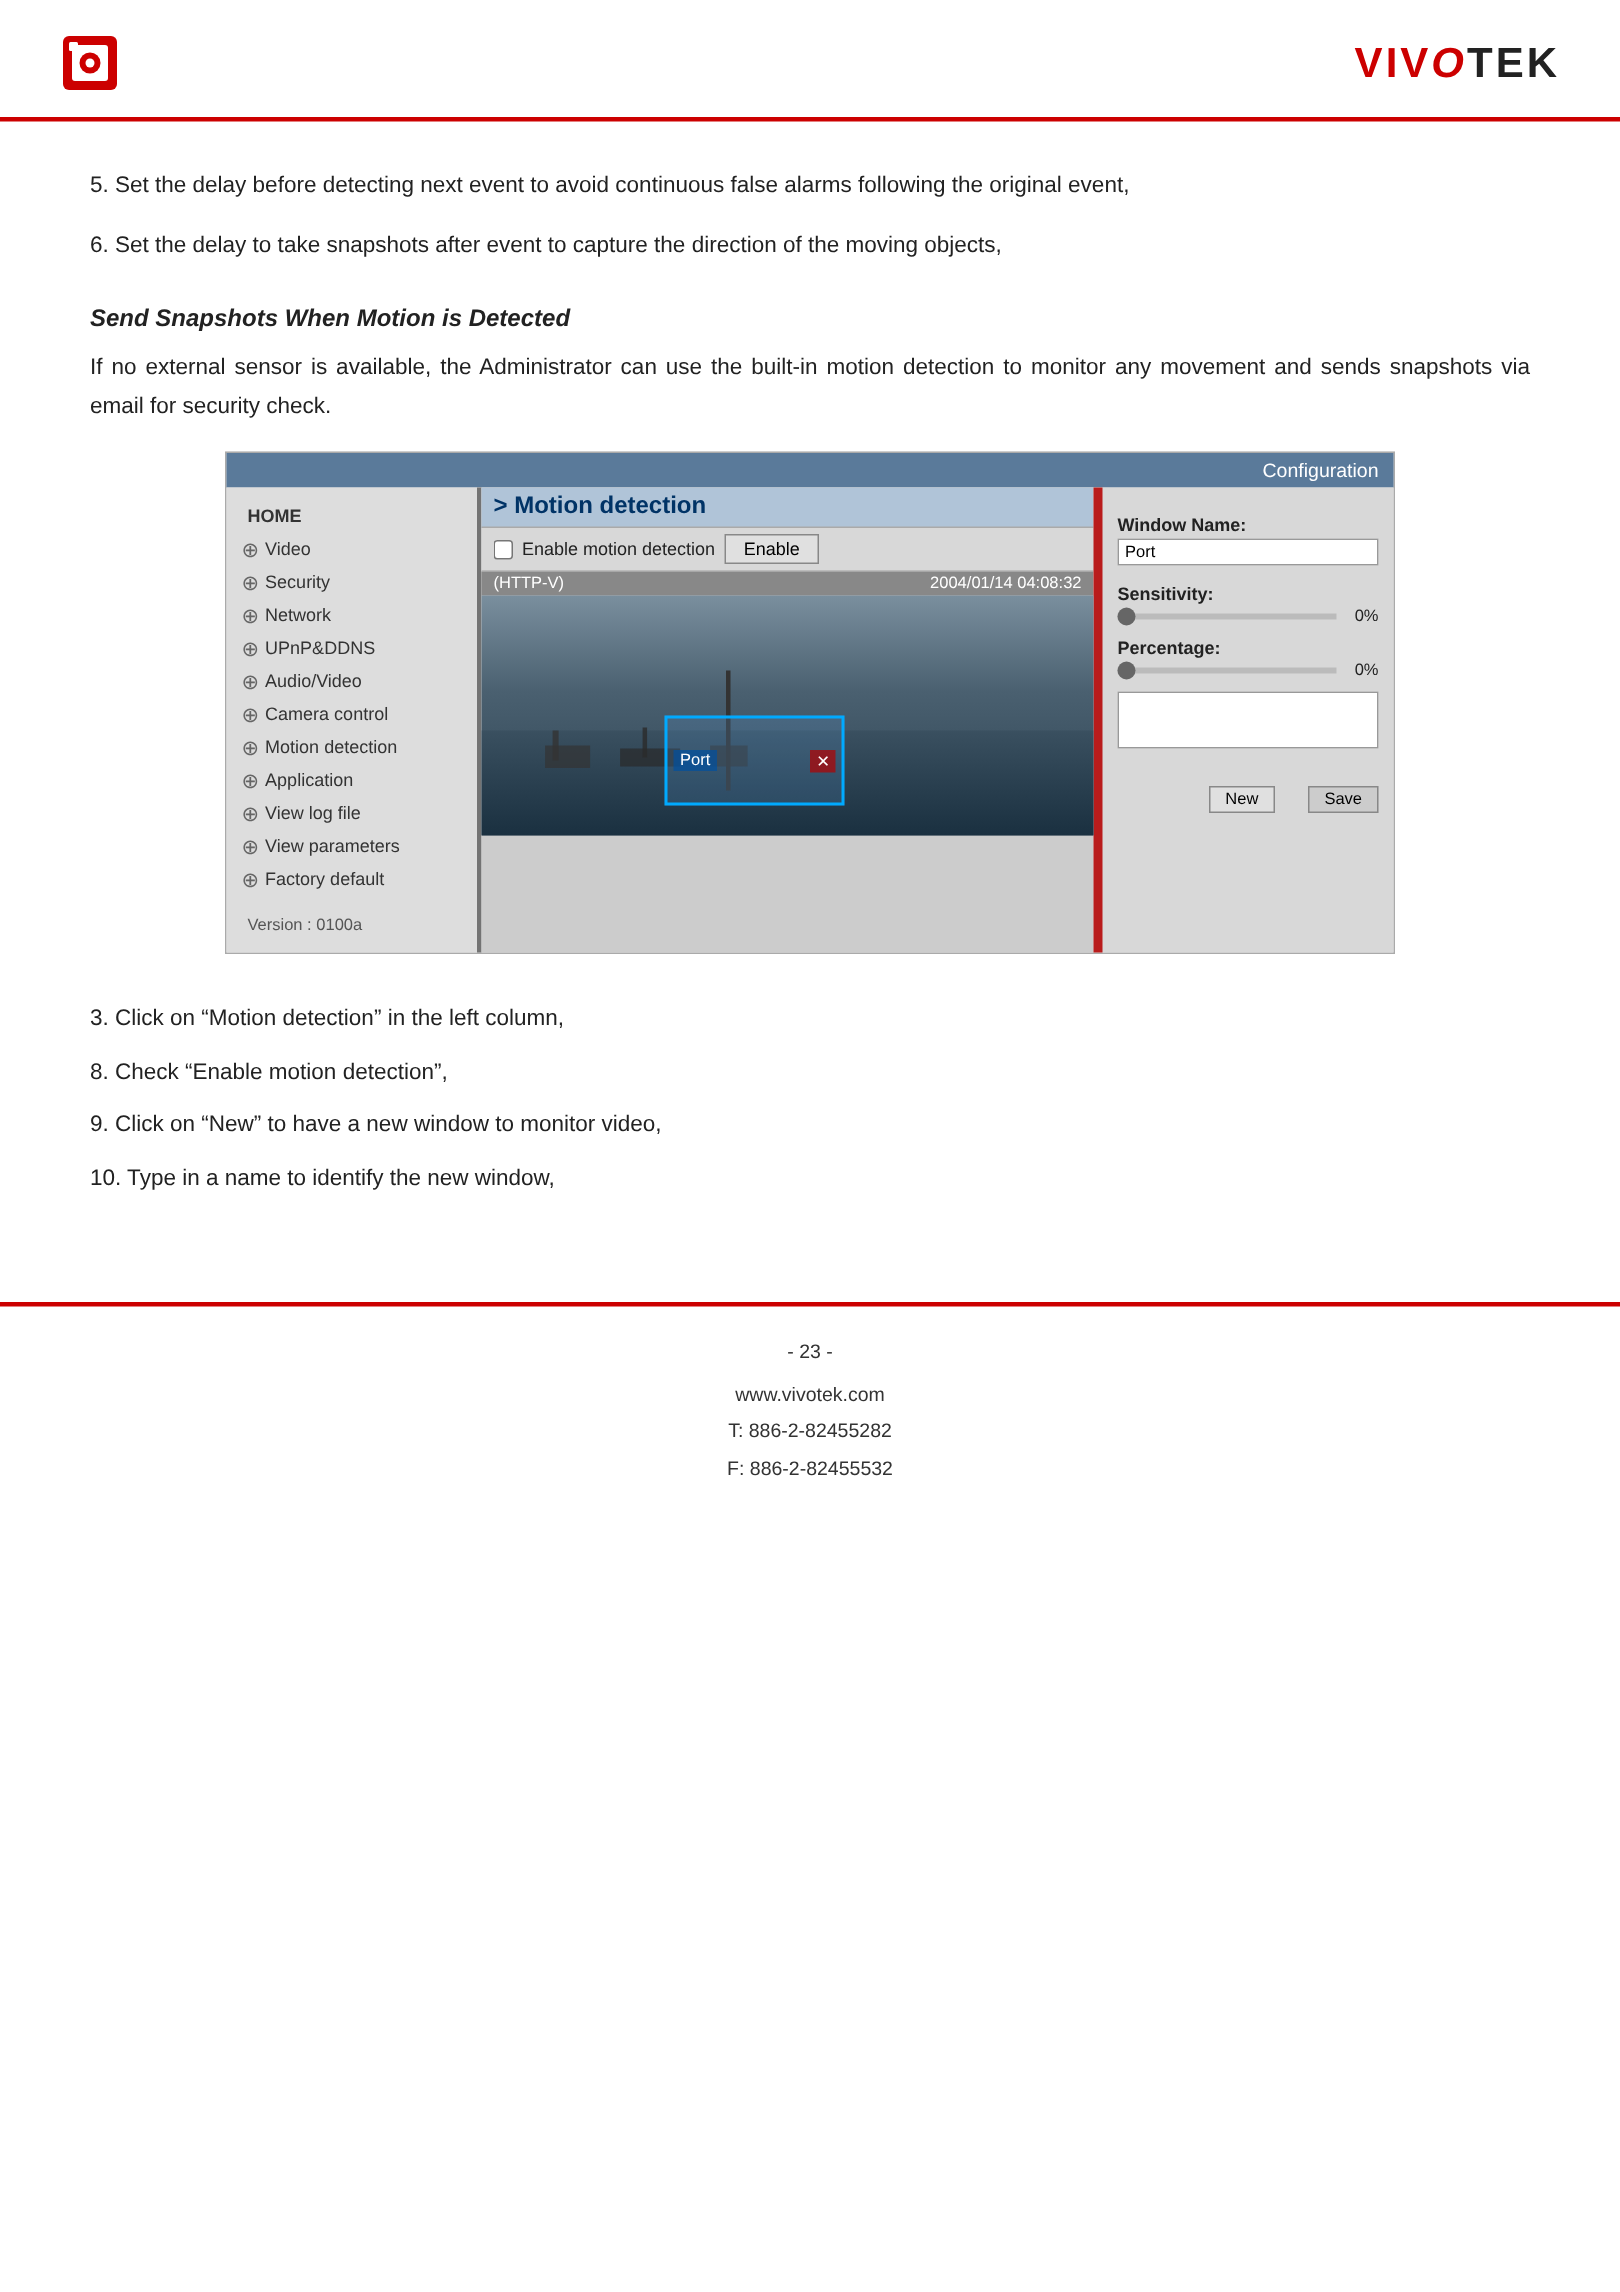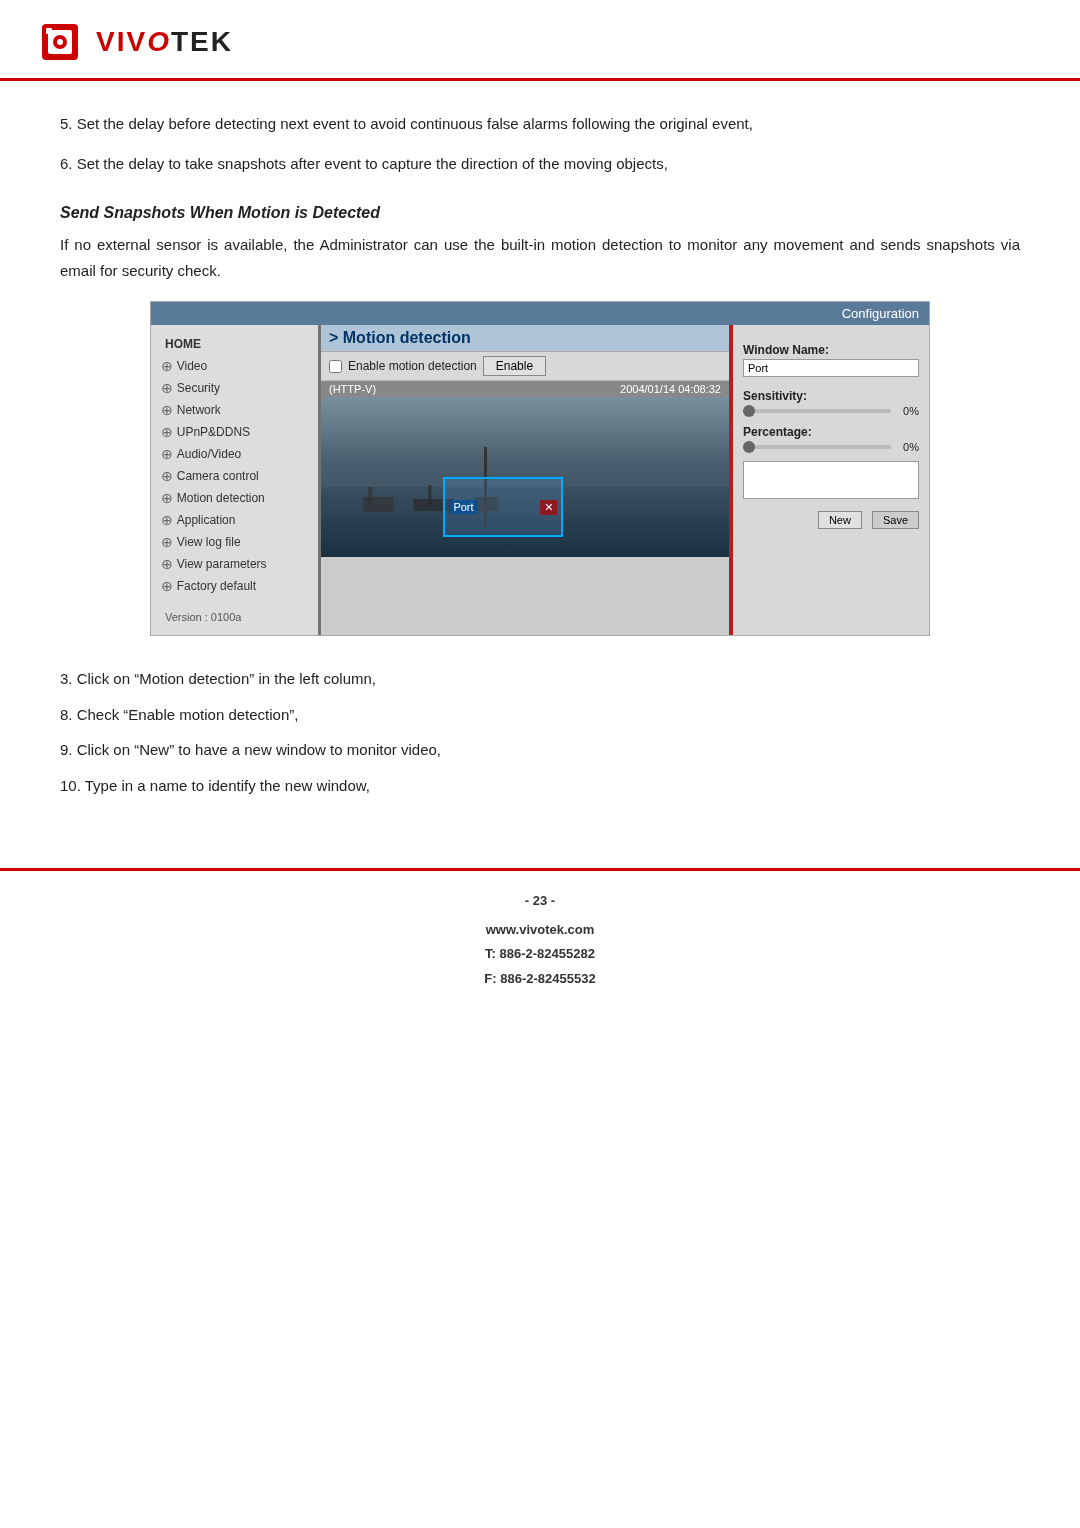--- a/index.html
+++ b/index.html
@@ -14,20 +14,21 @@
 
     
     .header {
       padding: 18px 40px 12px 40px;
       border-bottom: 3px solid #c00;
     }
     .logo-container {
       display: flex;
       align-items: center;
       gap: 8px;
+      justify-content: space-between;
     }
     .logo-icon {
       width: 48px;
       height: 48px;
     }
     .logo-text {
       font-size: 28px;
       font-weight: 900;
       letter-spacing: 2px;
       color: #222;
@@ -197,21 +198,21 @@
       background: rgba(180,0,0,0.7);
       padding: 1px 4px;
       cursor: pointer;
     }
 
     
     .ui-right {
       width: 200px;
       background: #d8d8d8;
       padding: 10px 10px;
-      border-left: 4px solid #b91c1c;
+      border-left: 6px solid #b91c1c;
       font-size: 12px;
     }
     .right-field-label {
       font-weight: bold;
       margin-bottom: 2px;
       margin-top: 8px;
     }
     .right-input {
       width: 100%;
       border: 1px solid #999;
@@ -251,22 +252,22 @@
       height: 38px;
       border: 1px solid #999;
       background: #fff;
       margin-top: 6px;
       margin-bottom: 6px;
       resize: none;
     }
     .right-btn-row {
       display: flex;
       justify-content: flex-end;
-      gap: 10px;
-      margin-top: 3px;
+      gap: 22px;
+      margin-top: 16px;
     }
     .right-btn {
       border: 1px solid #888;
       background: #e0e0e0;
       padding: 2px 10px;
       font-size: 11px;
       cursor: pointer;
     }
     .right-btn.save {
       background: #ccc;
@@ -289,21 +290,20 @@
       border: none;
       border-top: 3px solid #c00;
       margin-top: 40px;
     }
     .footer-content {
       text-align: center;
       padding: 18px 0 12px 0;
       font-size: 13px;
       color: #333;
       line-height: 1.9;
-      font-weight: bold;
     }
     .footer-page {
       font-size: 13px;
       margin-bottom: 4px;
     }
   </style>
 </head>
 <body>
 
 <div class="header">

